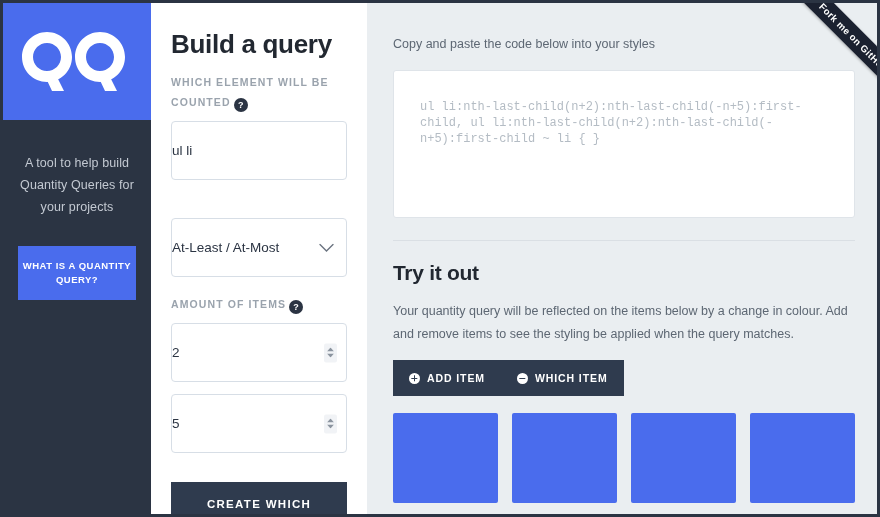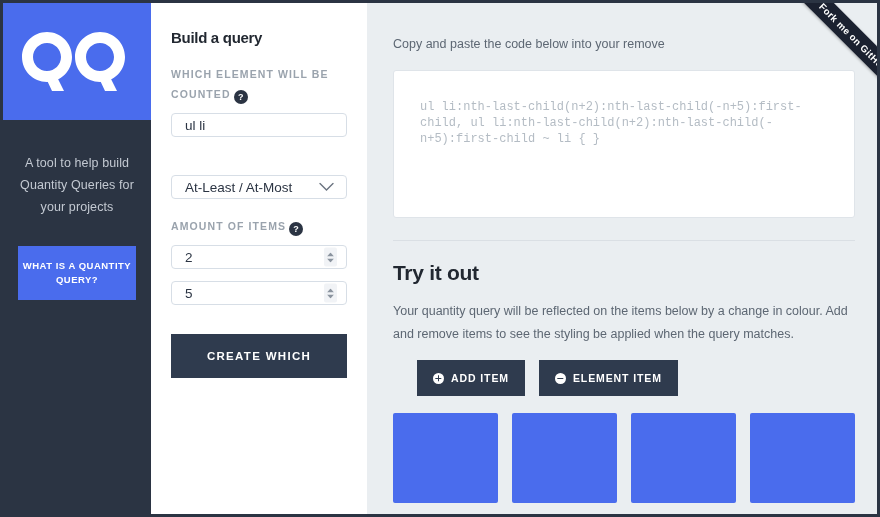--- a/index.html
+++ b/index.html
@@ -61,25 +61,25 @@
   }
 
   
   .form-panel {
     width: 216px;
     flex: 0 0 216px;
     background: #ffffff;
     padding: 26px 20px 0 20px;
   }
   .panel-title {
-    font-size: 15px;
+    font-size: 26px;
     font-weight: bold;
     color: #222831;
     letter-spacing: -.3px;
-    margin-bottom: 18px;
+    margin-bottom: 12px;
   }
   .field-label {
     font-size: 10.5px;
     font-weight: bold;
     letter-spacing: 1.1px;
     color: #9aa3ad;
     line-height: 20px;
     text-transform: uppercase;
     margin-bottom: 9px;
     display: block;
@@ -94,28 +94,28 @@
     color: #ffffff;
     font-size: 9px;
     font-weight: bold;
     letter-spacing: 0;
     vertical-align: -2px;
     margin-left: 3px;
     cursor: pointer;
   }
   .text-input, .select-box, .num-input {
     width: 100%;
-    height: 24px;
+    height: 59px;
     border: 1px solid #d7dee6;
     border-radius: 4px;
     background: #ffffff;
     font-family: "Liberation Sans", sans-serif;
     font-size: 13.5px;
     color: #2b3443;
-    padding: 0 13px;
+    padding: 0 0;
     outline: none;
   }
   .field-group { margin-bottom: 17px; }
   .select-wrap { position: relative; margin-top: 38px; }
   .select-box {
     appearance: none;
     -webkit-appearance: none;
     padding-right: 34px;
     cursor: pointer;
   }
@@ -189,21 +189,21 @@
     line-height: 16px;
     color: #b4bcc4;
     word-break: break-word;
     white-space: pre-wrap;
   }
   .divider {
     height: 1px;
     background: #dadfe4;
     margin: 22px 0 20px 0;
   }
-  .btn-row { display: flex; gap: 14px; margin-top: 4px; margin-left: 24px; }
+  .btn-row { display: flex; margin-top: 4px; }
   .item-btn {
     background: #2f3b4e;
     border: none;
     color: #ffffff;
     font-family: "Liberation Sans", sans-serif;
     font-size: 10.5px;
     font-weight: bold;
     letter-spacing: .9px;
     padding: 12px 16px;
     display: flex;
@@ -308,21 +308,21 @@
               <path d="M3.5 4L0 0h7z" fill="#8b949f"></path>
             </svg>
         </span>
       </div>
     </div>
 
     <button class="create-btn">CREATE WHICH</button>
   </section>
 
   <main class="main">
-    <p class="section-sub">Copy and paste the code below into your remove</p>
+    <p class="section-sub">Copy and paste the code below into your styles</p>
     <div class="code-box">
       <div class="code-text">ul li:nth-last-child(n+2):nth-last-child(-n+5):first-child, ul li:nth-last-child(n+2):nth-last-child(-n+5):first-child ~ li { }</div>
     </div>
 
     <div class="divider"></div>
 
     <h2 class="section-title">Try it out</h2>
     <p class="section-sub">Your quantity query will be reflected on the items below by a change in colour. Add and remove items to see the styling be applied when the query matches.</p>
 
     <div class="btn-row">
@@ -331,21 +331,21 @@
           <circle cx="5.5" cy="5.5" r="5.5" fill="#ffffff"></circle>
           <path d="M5 2.3h1v6H5zM2.3 5h6v1h-6z" fill="#2f3b4e"></path>
         </svg>
         <span>ADD ITEM</span>
       </button>
       <button class="item-btn">
         <svg width="11" height="11" viewBox="0 0 11 11">
           <circle cx="5.5" cy="5.5" r="5.5" fill="#ffffff"></circle>
           <path d="M2.3 5h6v1h-6z" fill="#2f3b4e"></path>
         </svg>
-        <span>ELEMENT ITEM</span>
+        <span>WHICH ITEM</span>
       </button>
     </div>
 
     <div class="items-grid">
       <div class="item-box"></div>
       <div class="item-box"></div>
       <div class="item-box"></div>
       <div class="item-box"></div>
     </div>
 

